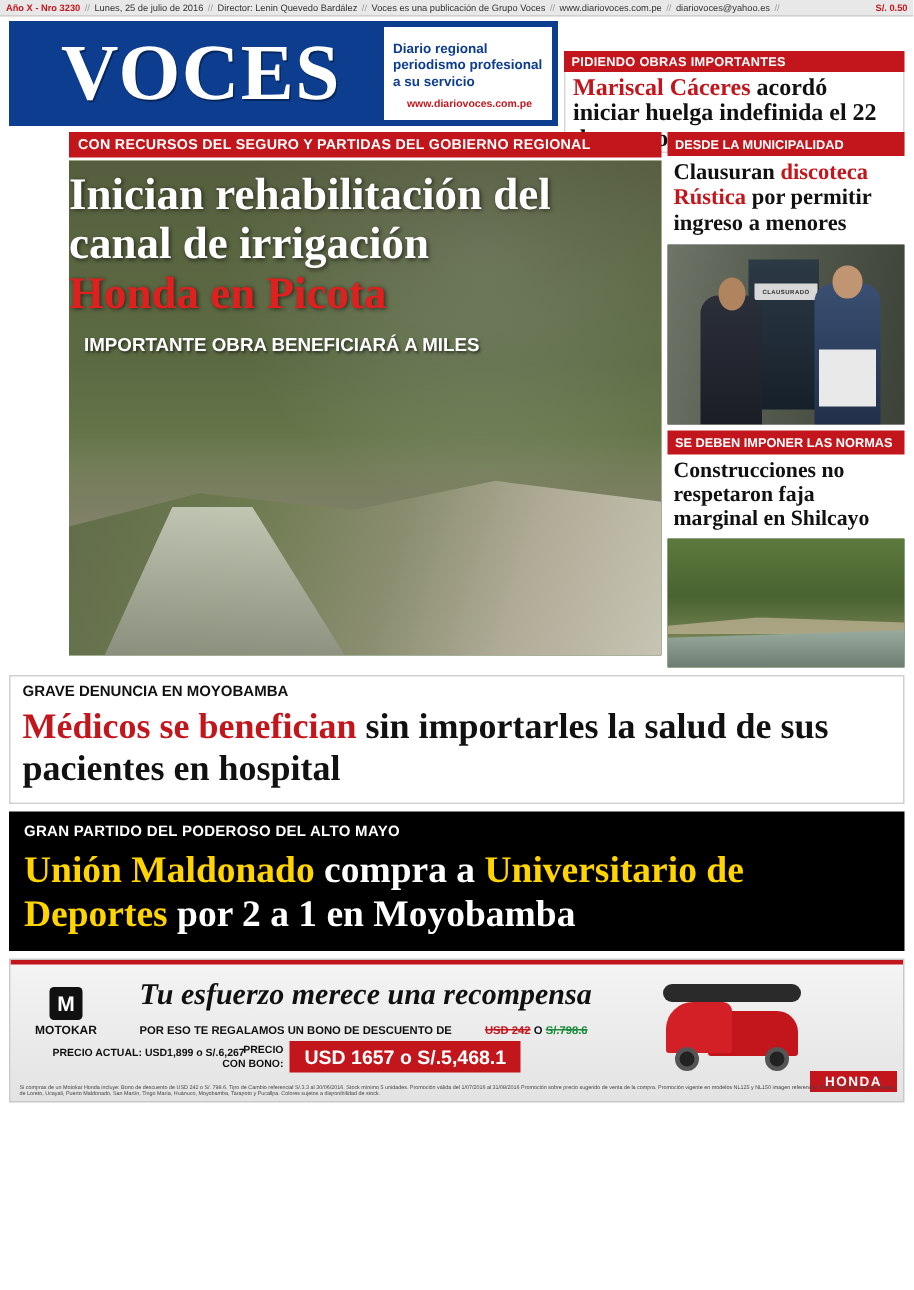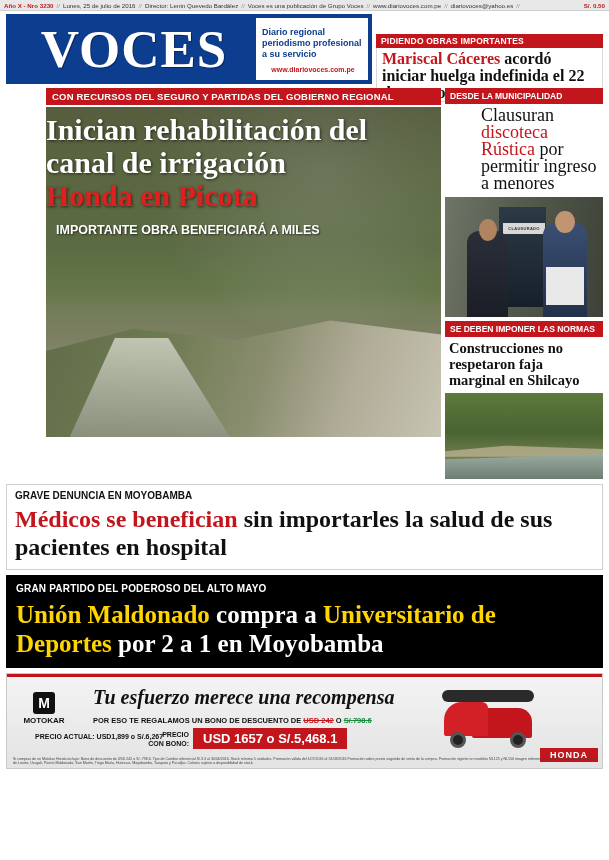--- a/index.html
+++ b/index.html
@@ -137,23 +137,22 @@
     text-shadow:1px 1px 2px rgba(0,0,0,.6);
   }
 
   
   .r-head {
     background:#c3161c; color:#fff; font-weight:bold; font-size:8.5px;
     padding:3px 5px;
   }
   .r-title {
     font-family:"Liberation Serif", serif;
-    font-weight:normal; font-size:18px; line-height:17px; color:#111;
+    font-weight:bold; font-size:15px; line-height:17px; color:#111;
     padding:3px 4px 3px 4px;
-    margin-left:32px;
   }
   .r-title .hl { color:#c3161c; }
   .r-photo1 {
     height:120px; margin-top:2px; position:relative; overflow:hidden;
     background:linear-gradient(#4a4f43,#2d3129);
   }
   .r-photo1 .wall { position:absolute; inset:0;
     background:linear-gradient(100deg,#6f7668 0%,#565c4f 40%,#3d4238 100%); }
   .r-photo1 .door { position:absolute; left:34%; top:8%; width:30%; height:84%;
     background:linear-gradient(#2c3a46,#16202a); }
@@ -228,21 +227,21 @@
   }
   .ad .logo .name { font-size:8px; font-weight:bold; color:#111; margin-top:2px; }
   .ad .slogan {
     position:absolute; left:86px; top:12px;
     font-family:"Liberation Serif", serif; font-style:italic; font-weight:bold;
     font-size:20px; color:#111;
   }
   .ad .bonus {
     position:absolute; left:86px; top:42px; font-size:7.5px; font-weight:bold; color:#111;
   }
-  .ad .bonus .strike { color:#c3161c; text-decoration:line-through; }
+  .ad .bonus .strike { color:#c3161c; text-decoration:line-through;margin-left:20px; }
   .ad .bonus .greenstr { color:#1a8a3c; text-decoration:line-through; }
   .ad .prices {
     position:absolute; left:28px; top:58px; font-size:7px; font-weight:bold; color:#111;
     line-height:10px;
   }
   .ad .pricebox {
     position:absolute; left:186px; top:54px; background:#c3161c; color:#fff;
     font-weight:bold; font-size:13px; padding:3px 10px;text-align:center;
   }
   .ad .pricelbl {

